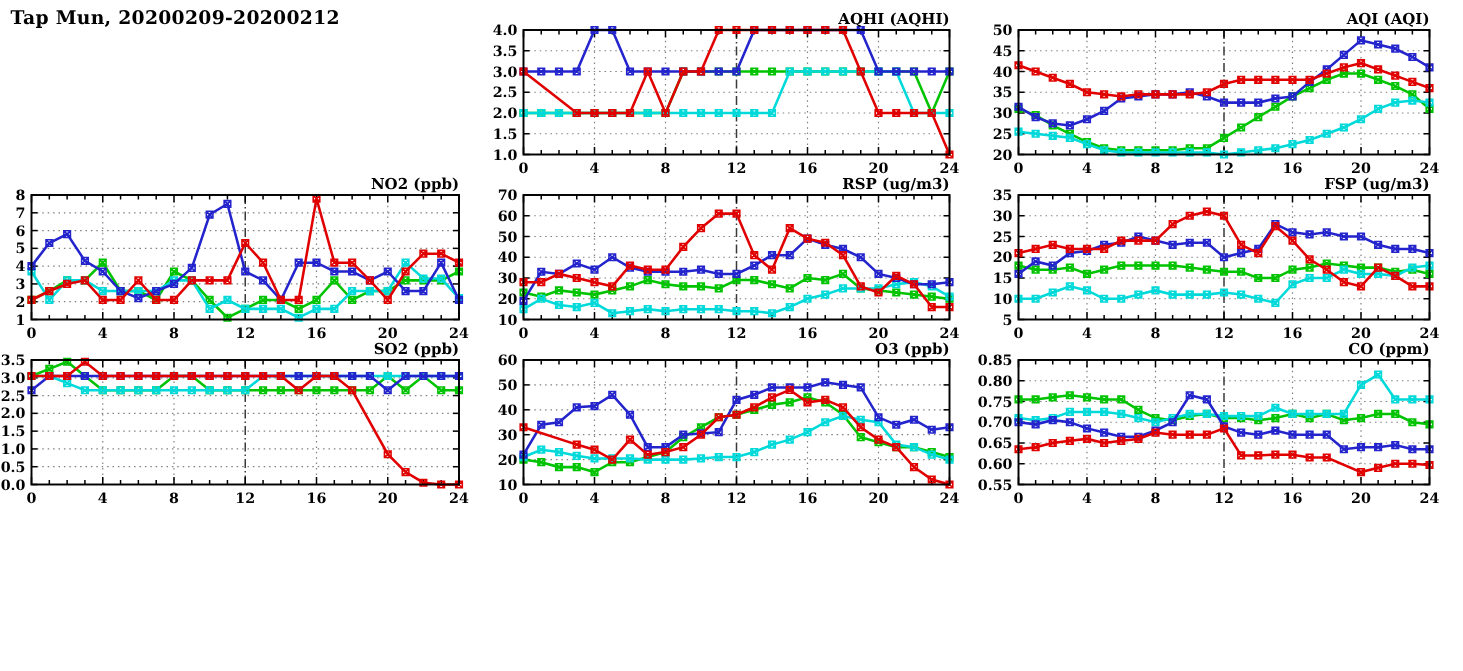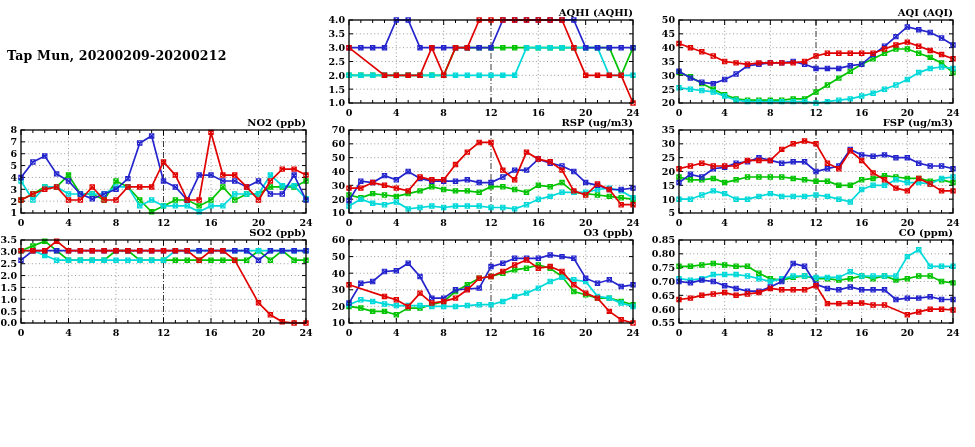--- a/index.html
+++ b/index.html
@@ -1,19 +1,19 @@
 <!DOCTYPE html>
 <html><head>
 <meta charset="utf-8">
 <style>
   html,body{margin:0;padding:0;background:#fff;}
   #canvas{position:relative;width:975px;height:447px;background:#ffffff;overflow:hidden;
           font-family:"DejaVu Serif",serif;}
   #page-title{position:absolute;left:7px;top:4px;font-size:12.5px;font-weight:bold;color:#000;
-              letter-spacing:0.2px;margin-top:44px;}
+              letter-spacing:0.2px;}
   #charts{position:absolute;left:0;top:0;}
   text{font-family:"DejaVu Serif",serif;font-weight:bold;fill:#000;}
   .tick-label{font-size:9.5px;}
   .chart-title{font-size:10px;}
 </style>
 </head>
 <body>
 
 <div id="canvas">
   <div id="page-title">Tap Mun, 20200209-20200212</div>

